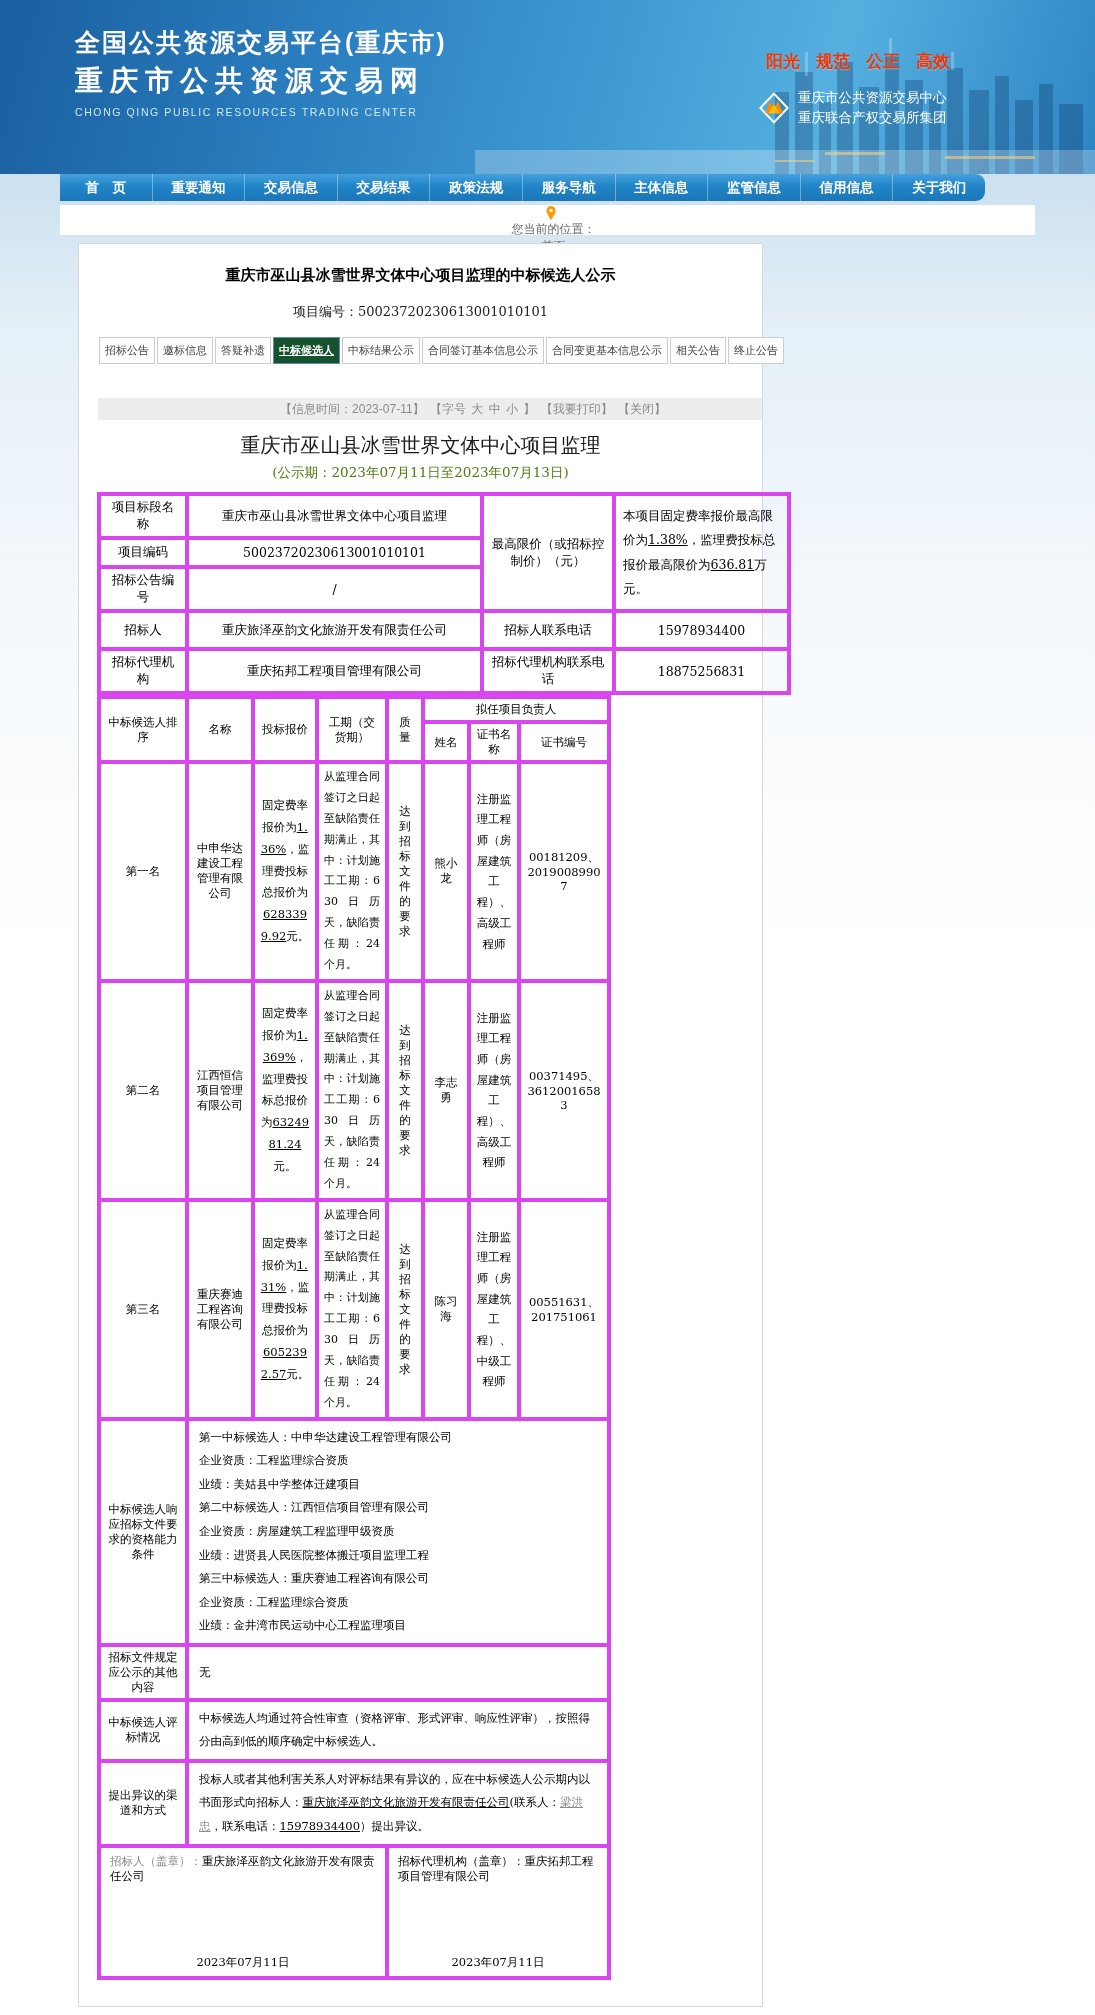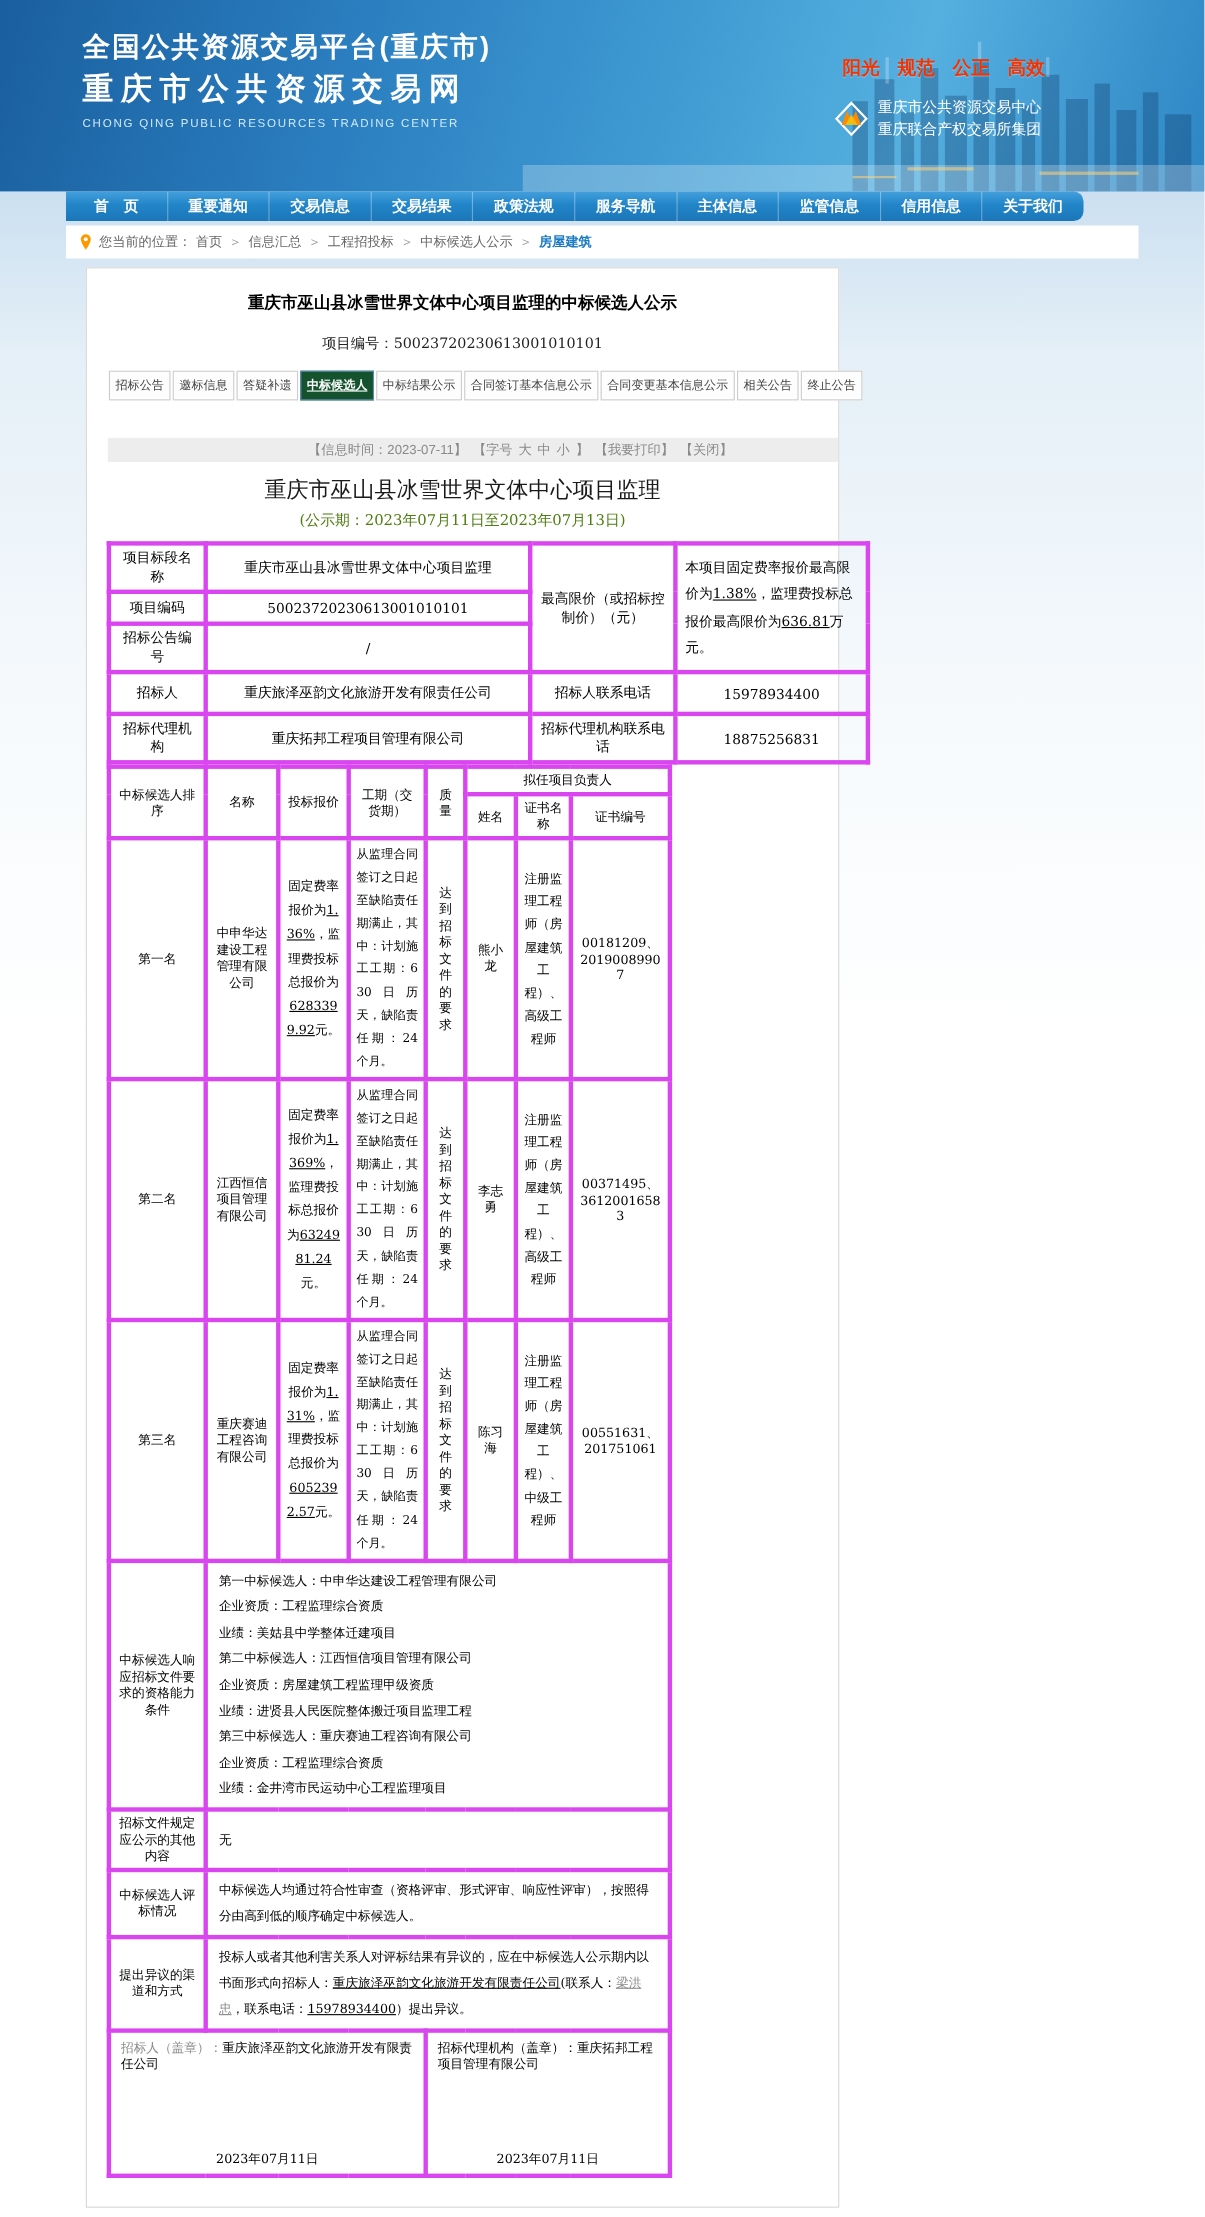--- a/index.html
+++ b/index.html
@@ -24,21 +24,21 @@
   
   .nav{ margin-left:60px; width:925px; height:27px; display:flex; align-items:stretch;
     background:linear-gradient(180deg,#44a0dc 0%,#2285c8 45%,#1a76b8 100%);
     border-radius:0 9px 9px 0; }
   .nav-item{ flex:1; display:flex; align-items:center; justify-content:center;
     color:#fff; font-size:13.5px; font-weight:bold; cursor:pointer;
     border-right:1px solid rgba(255,255,255,.35); }
   .nav-item:last-child{ border-right:none; }
   
   .crumb{ margin:4px 0 0 60px; width:975px; height:30px; background:#fff;
-    display:flex; align-items:center; padding-left:12px; font-size:12px; color:#666; }
+    display:flex; align-items:center; padding-left:12px; font-size:12px; color:#666;flex-direction:column; }
   .crumb .pin{ margin-right:6px; display:flex; }
   .crumb a{ color:#666; text-decoration:none; margin:0 4px; cursor:pointer; }
   .crumb .sep{ color:#999; margin:0 2px; }
   .crumb .cur{ color:#1a7ac4; margin-left:4px; font-weight:bold; cursor:pointer; }
   
   .box{ margin:8px 0 0 78px; width:685px; background:#fff; border:1px solid #d8d8d8;
     padding:22px 0 26px; position:relative; font-family:"DejaVu Serif", serif; }
   .art-title{ text-align:center; font-size:15px; font-weight:bold; color:#000; }
   .proj-no{ text-align:center; font-size:13px; color:#222; margin-top:18px; }
   .tabs{ display:flex; margin:16px 0 0 20px; gap:2px; font-family:"Liberation Sans",sans-serif; }

